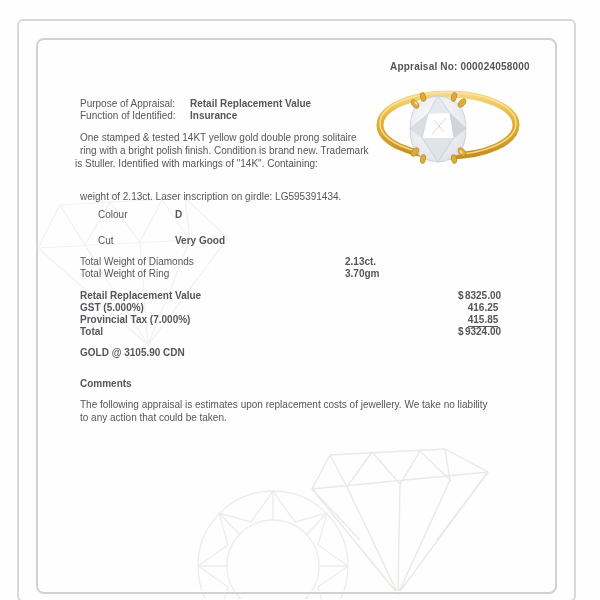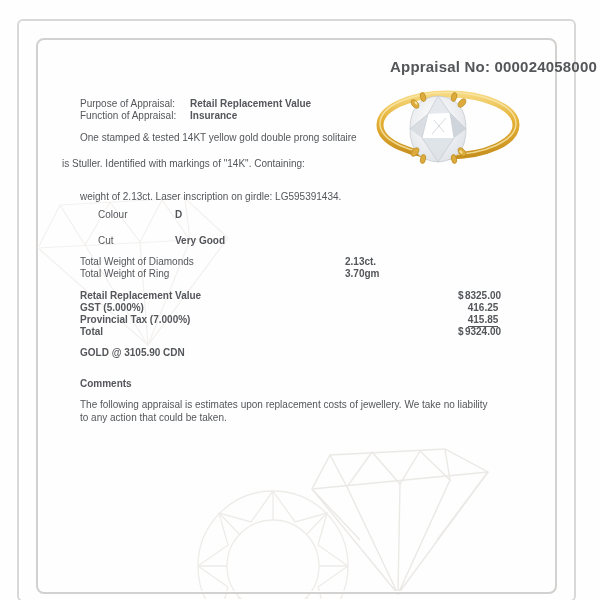--- a/index.html
+++ b/index.html
@@ -21,21 +21,21 @@
   .price-row,.w-row,.g-row{position:absolute;left:0;width:512px;height:13px;z-index:2;}
   .g-row .lab{position:absolute;left:98px;}
   .g-row .val{position:absolute;left:175px;font-weight:700;}
   .w-row .lab{position:absolute;left:80px;}
   .w-row .val{position:absolute;left:345px;font-weight:700;}
   .price-row .lab{position:absolute;left:80px;font-weight:700;}
   .price-row .cur{position:absolute;left:458px;font-weight:700;}
   .price-row .amt{position:absolute;left:448px;width:70px;text-align:center;font-weight:700;}
   .price-row .amt.u span{border-bottom:1px solid #54565a;padding-bottom:0.5px;}
   #ring-photo{position:absolute;left:372px;top:80px;z-index:2;}
-  #appraisal-no{top:60px;left:390px;font-weight:700;font-size:15px;letter-spacing:.2px;}
+  #appraisal-no{top:60px;left:390px;font-weight:700;font-size:10px;letter-spacing:.2px;}
 </style>
 </head>
 <body>
 
 <div id="page">
 
   <svg id="watermark" width="600" height="600" viewBox="0 0 600 600">
 
     <g stroke="#f3f1ef" stroke-width="1.2" fill="none">
       <path d="M60 205 L185 198 L228 238 L148 345 L38 248 Z"></path>
@@ -101,25 +101,26 @@
       <ellipse cx="51" cy="79" rx="2.6" ry="4.6" transform="rotate(12 51 79)"></ellipse>
       <ellipse cx="82" cy="79" rx="2.6" ry="4.6" transform="rotate(-12 82 79)"></ellipse>
       <ellipse cx="90" cy="72" rx="3" ry="5" transform="rotate(-40 90 72)"></ellipse>
       <ellipse cx="44" cy="23" rx="1" ry="2" fill="#f8e09a" stroke="none" transform="rotate(-40 44 23)"></ellipse>
       <ellipse cx="89" cy="72" rx="1" ry="2" fill="#f8e09a" stroke="none" transform="rotate(-40 89 72)"></ellipse>
     </g>
   </svg>
 
   <div class="txt" style="top:97px;left:80px;">Purpose of Appraisal:</div>
   <div class="txt b" style="top:97px;left:190px;">Retail Replacement Value</div>
-  <div class="txt" style="top:109px;left:80px;">Function of Appraisal:</div>
+  <div class="txt" style="top:109px;left:80px;">Function of Identified:</div>
   <div class="txt b" style="top:109px;left:190px;">Insurance</div>
 
   <div class="txt" style="top:131px;left:80px;">One stamped &amp; tested 14KT yellow gold double prong solitaire</div>
-  <div class="txt" style="top:157px;left:62px;text-align:right;">is Stuller. Identified with markings of "14K".  Containing:</div>
+  <div class="txt" style="top:144px;left:80px;">ring with a bright polish finish. Condition is brand new.  Trademark</div>
+  <div class="txt" style="top:157px;left:75px;text-align:right;">is Stuller. Identified with markings of "14K".  Containing:</div>
 
   <div class="txt" style="top:190px;left:80px;">weight of 2.13ct. Laser inscription on girdle: LG595391434.</div>
 
   <div class="g-row" style="top:209px;">
     <span class="lab">Colour</span>
     <span class="val">D</span>
   </div>
   <div class="g-row" style="top:235px;">
     <span class="lab">Cut</span>
     <span class="val">Very Good</span>

